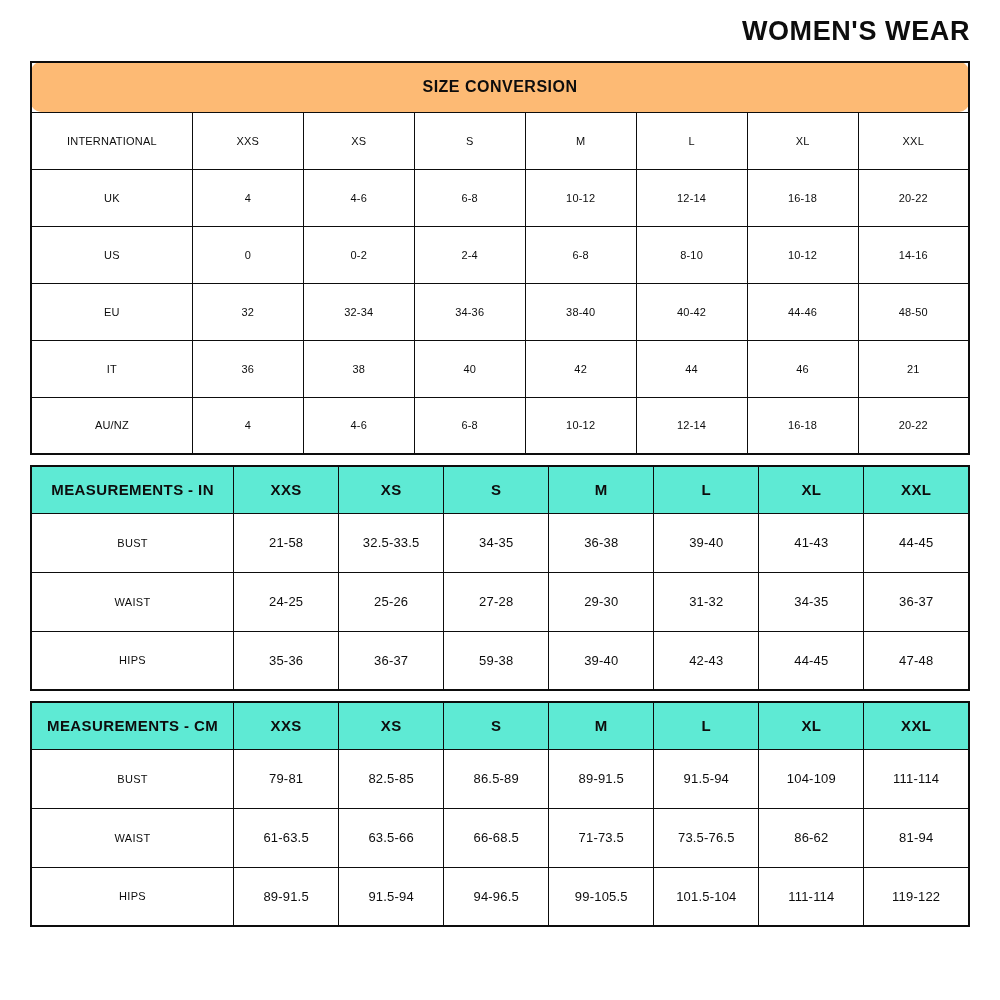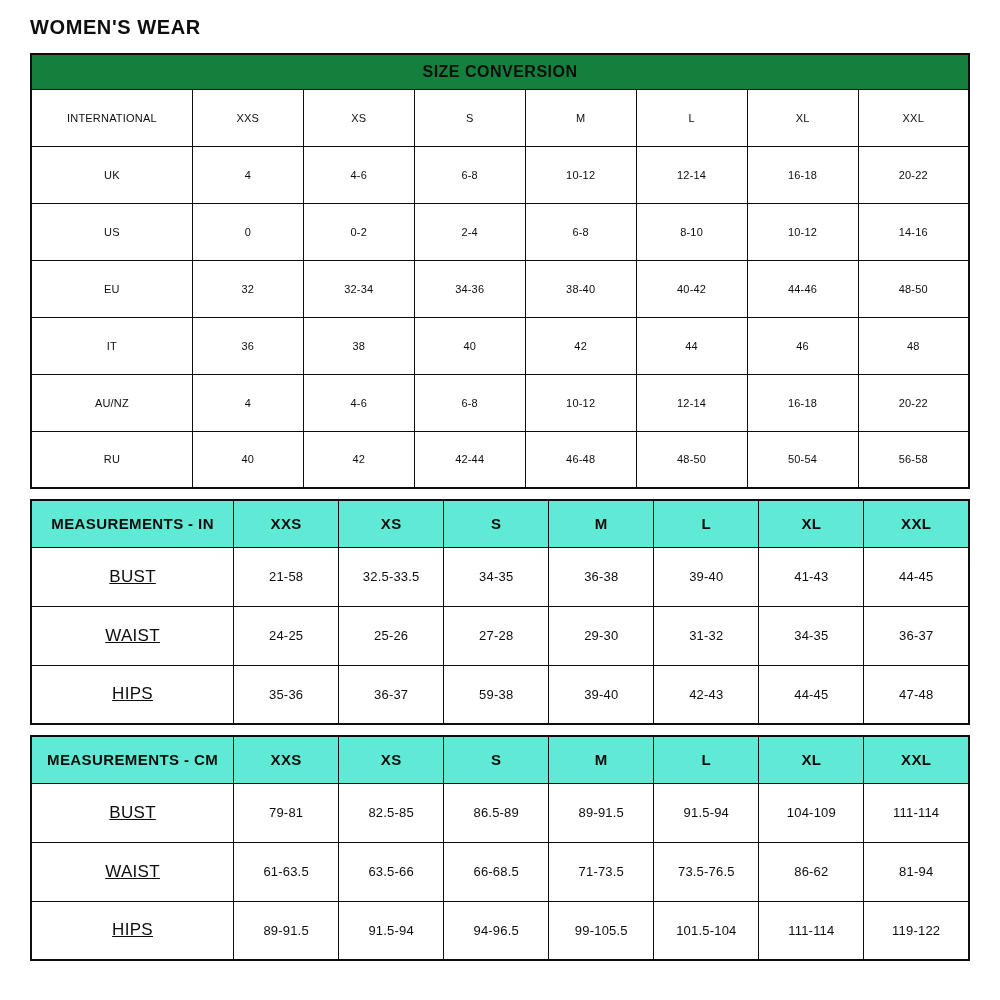--- a/index.html
+++ b/index.html
@@ -5,22 +5,22 @@
   * { box-sizing: border-box; margin: 0; padding: 0; }
   html, body { background: #ffffff; }
   body {
     width: 1000px;
     height: 1000px;
     font-family: "Liberation Sans", sans-serif;
     color: #0d0d0d;
   }
   .page { padding: 12px 30px 14px 30px; }
   .page-title {
-    text-align: left;
-    font-size: 20px;
+    text-align: right;
+    font-size: 27px;
     font-weight: bold;
     letter-spacing: 0.6px;
     margin: 4px 0 14px 0;
   }
   table {
     width: 100%;
     border-collapse: collapse;
     table-layout: fixed;
     border: 2px solid #0d0d0d;
     margin-bottom: 10px;
@@ -28,36 +28,37 @@
   td {
     border: 1.5px solid #0d0d0d;
     text-align: center;
     vertical-align: middle;
     overflow: hidden;
     white-space: nowrap;
   }
   
   .t1 td { height: 57px; font-size: 11px; letter-spacing: 0.2px; }
   .t1 .banner {
-    height: 35px;
-    background: #15803d;
+    height: 50px;
+    background: #fdba74;
     font-weight: bold;
     font-size: 16px;
     letter-spacing: 0.5px;
+    border-radius: 10px;
   }
   
   .t23 .hd {
     height: 47px;
     background: #5eead4;
     font-weight: bold;
     font-size: 15px;
     letter-spacing: 0.4px;
   }
   .t23 td { height: 59px; font-size: 13px; letter-spacing: 0.2px; }
-  .t23 td.lbl { font-size: 17px; letter-spacing: 0.3px; text-decoration: underline; }
+  .t23 td.lbl { font-size: 11px; letter-spacing: 0.3px; }
 </style>
 </head>
 <body>
 
 <div class="page">
 
   <h1 class="page-title">WOMEN'S WEAR</h1>
 
   <table class="t1">
     <colgroup>
@@ -115,41 +116,31 @@
       <td>48-50</td>
     </tr>
     <tr>
       <td>IT</td>
       <td>36</td>
       <td>38</td>
       <td>40</td>
       <td>42</td>
       <td>44</td>
       <td>46</td>
-      <td>48</td>
+      <td>21</td>
     </tr>
     <tr>
       <td>AU/NZ</td>
       <td>4</td>
       <td>4-6</td>
       <td>6-8</td>
       <td>10-12</td>
       <td>12-14</td>
       <td>16-18</td>
       <td>20-22</td>
-    </tr>
-    <tr>
-      <td>RU</td>
-      <td>40</td>
-      <td>42</td>
-      <td>42-44</td>
-      <td>46-48</td>
-      <td>48-50</td>
-      <td>50-54</td>
-      <td>56-58</td>
     </tr>
   </tbody>
     </table>
 
   <table class="t23">
     <colgroup>
       <col style="width:21.6%">
       <col style="width:11.2%">
         <col style="width:11.2%">
         <col style="width:11.2%">

